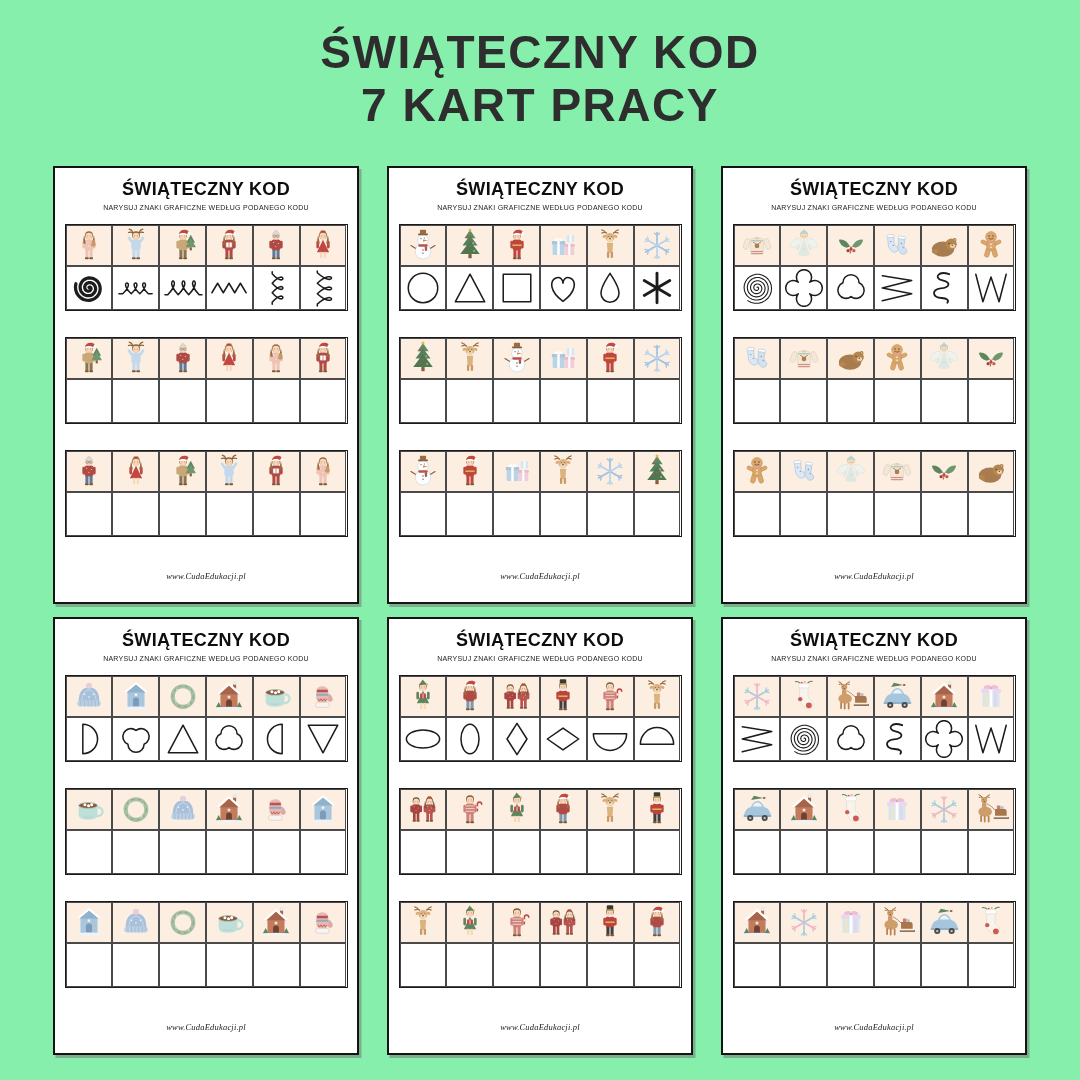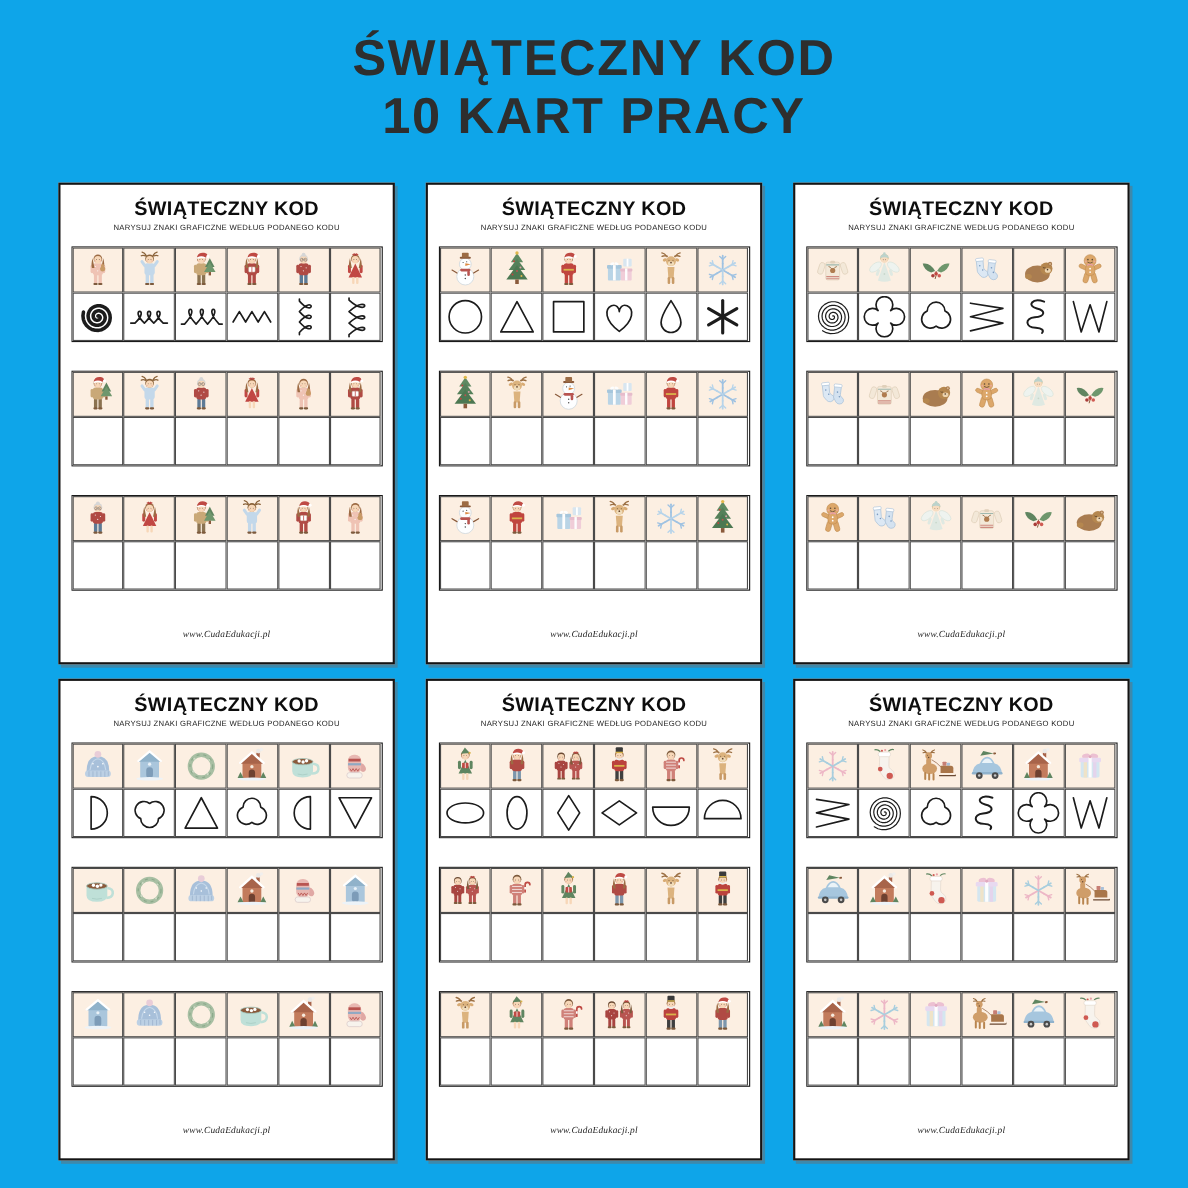--- a/index.html
+++ b/index.html
@@ -1,17 +1,17 @@
 <!DOCTYPE html>
 <html style="--cell-bg: #fcefe2;"><head>
 <meta charset="utf-8">
 <style>
   html,body{margin:0;padding:0;background:#ffffff;}
   .canvas{
-    width:1080px;height:1080px;background:#0ea5e9;overflow:hidden;
+    width:1080px;height:1080px;background:#86efac;overflow:hidden;
     font-family:"Liberation Sans",sans-serif;position:relative;
   }
   .main-title{
     margin:26px auto 0;text-align:center;color:#2e2e2e;
     font-weight:800;font-size:46px;line-height:1.16;letter-spacing:1.5px;
   }
   .grid{
     margin:33px auto 0;display:grid;
     grid-template-columns:repeat(3,306px);
     column-gap:28px;row-gap:13px;justify-content:center;
@@ -45,21 +45,21 @@
     margin-top:auto;margin-bottom:11px;font-family:Liberation Serif, serif;
     font-style:italic;font-size:8.5px;color:#222;letter-spacing:.2px;
   }
 </style>
 </head>
 <body>
 
 <div class="canvas">
   <header class="main-title">
     <div>ŚWIĄTECZNY KOD</div>
-    <div>10 KART PRACY</div>
+    <div>7 KART PRACY</div>
   </header>
   <main class="grid">
       <article class="sheet">
         <h2 class="sheet-title">ŚWIĄTECZNY KOD</h2>
         <div class="sheet-sub">NARYSUJ ZNAKI GRAFICZNE WEDŁUG PODANEGO KODU</div>
         <div class="block code-block">
           <div class="row">
             <div class="cell icon-cell">
               <svg class="icon-svg" viewBox="0 0 40 40">
                 <rect x="12.6" y="14.6" width="3" height="8.6" rx="1.5" fill="#efc3b4"></rect>

